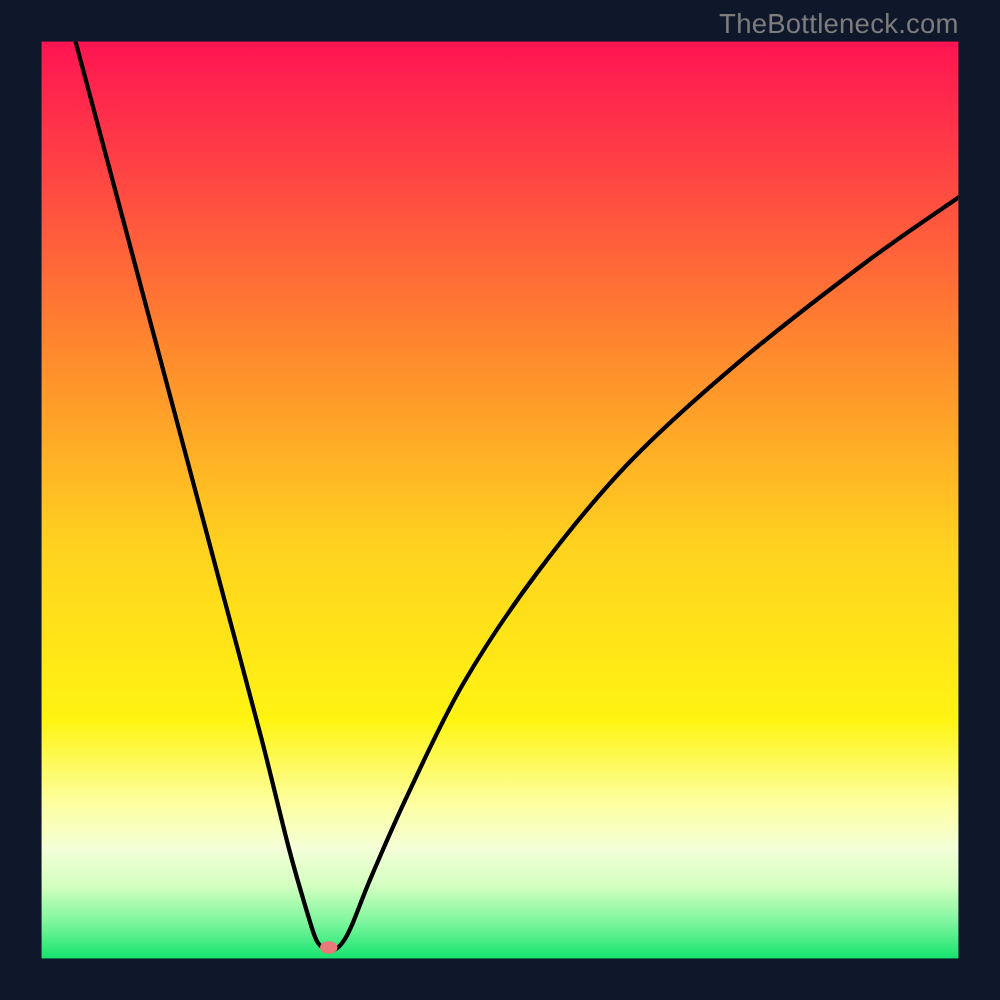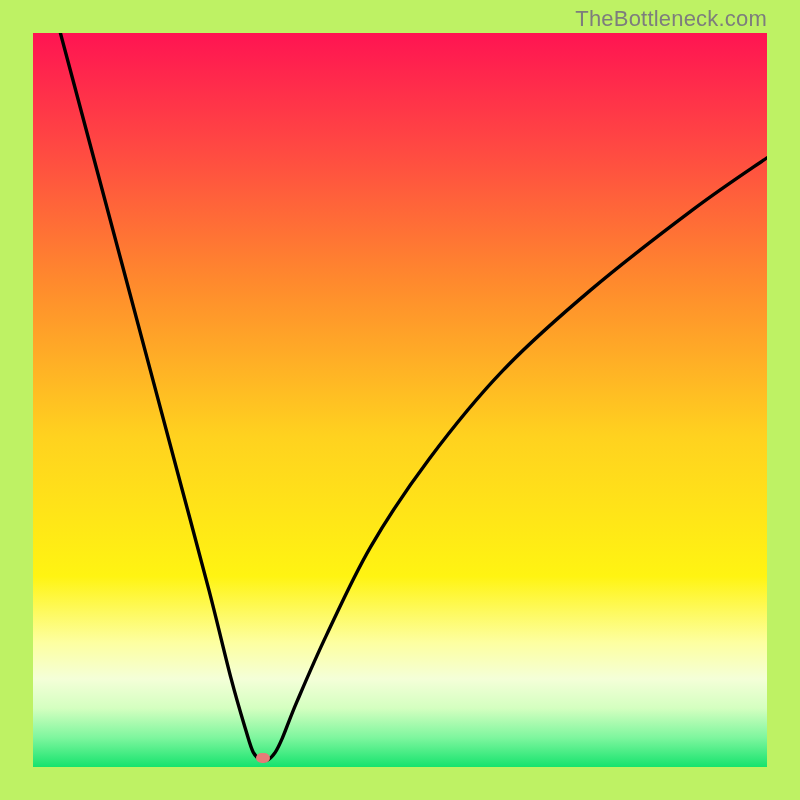--- a/index.html
+++ b/index.html
@@ -8,21 +8,21 @@
     width: 800px;
     height: 800px;
     overflow: hidden;
     background: #000;
     font-family: Arial, Helvetica, sans-serif;
   }
   .frame {
     position: relative;
     width: 800px;
     height: 800px;
-    background: #bef264;
+    background: #0f172a;
   }
   .plot-area {
     position: absolute;
     left: 33px;
     top: 33px;
     width: 734px;
     height: 734px;
     overflow: hidden;
   }
   .gradient-bg {

